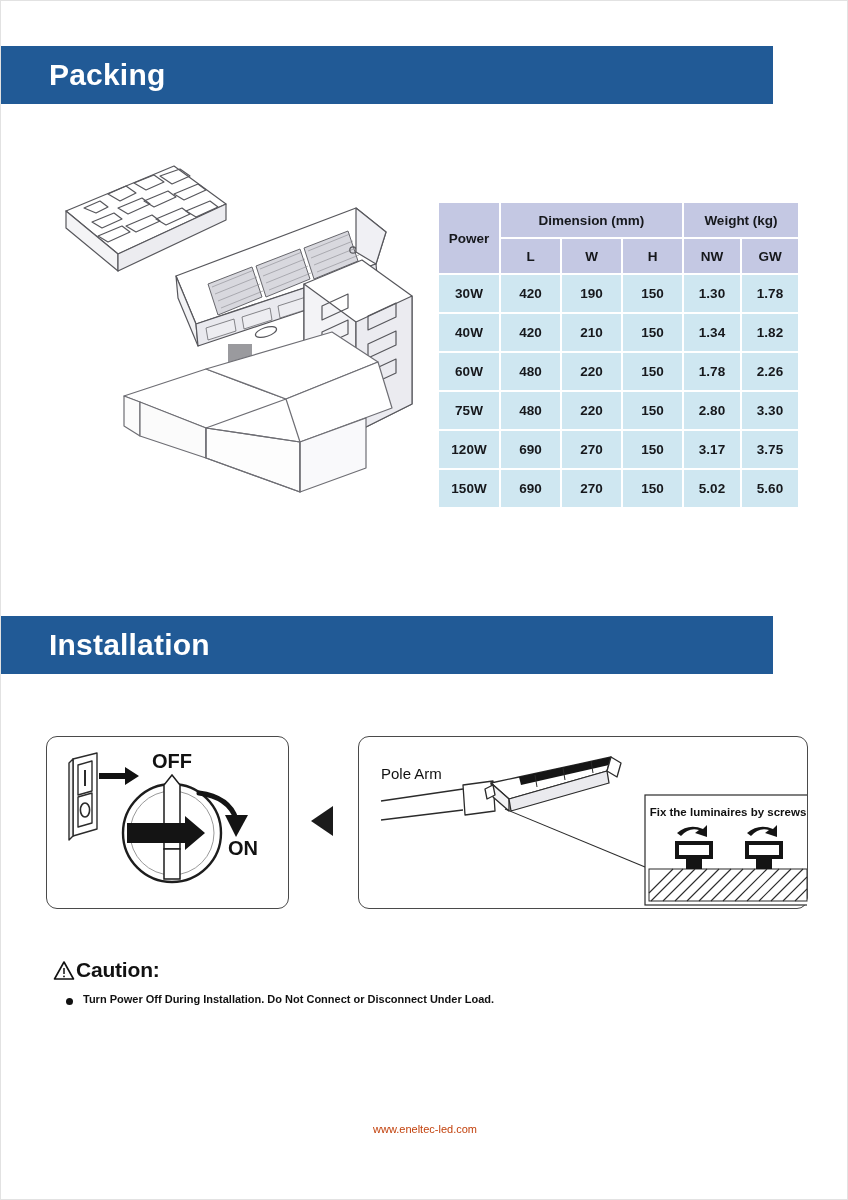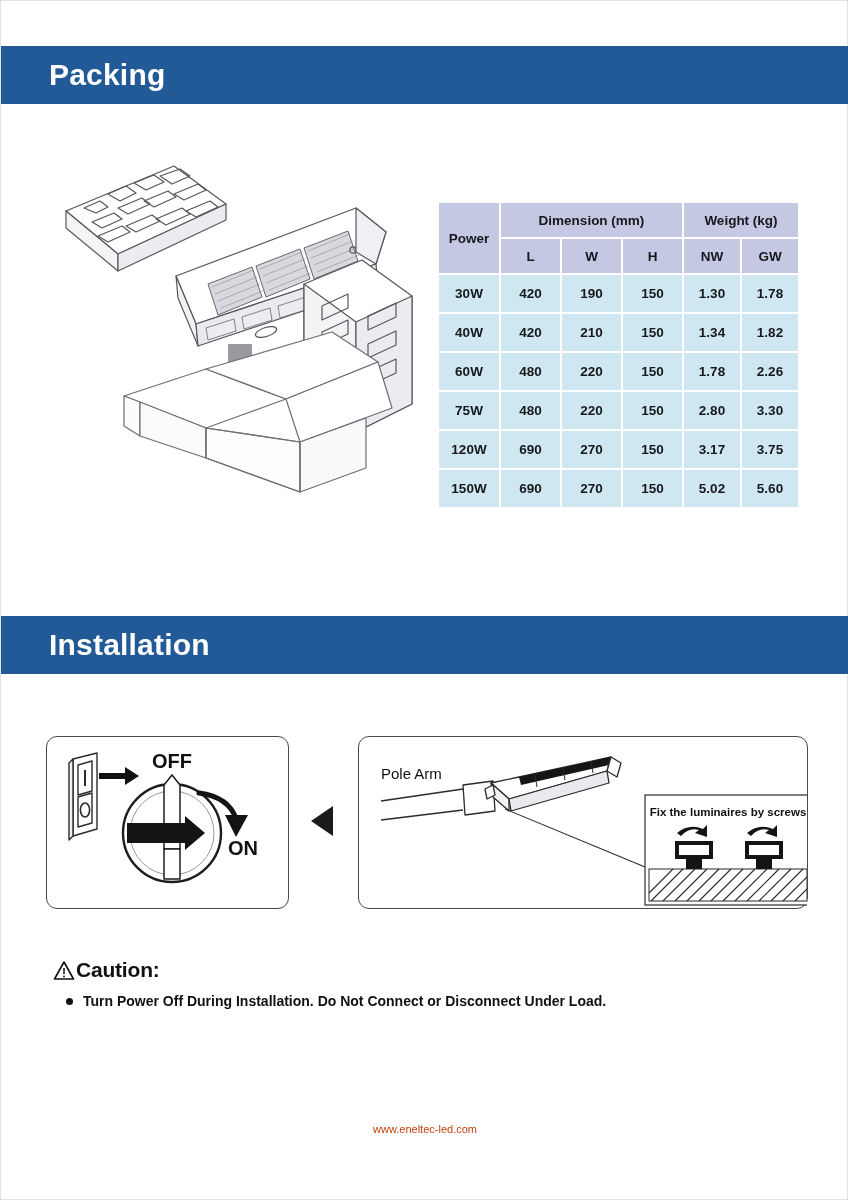--- a/index.html
+++ b/index.html
@@ -17,21 +17,21 @@
     left: 0; top: 0;
     width: 848px; height: 1200px;
     background: #ffffff;
     border: 1px solid #e2e2e2;
   }
 
   
   .banner {
     position: absolute;
     left: 0;
-    width: 848px;
+    width: 772px;
     height: 58px;
     background: #215a96;
     display: flex;
     align-items: center;
   }
   .banner-title {
     color: #ffffff;
     font-size: 30px;
     font-weight: bold;
     letter-spacing: 0.2px;
@@ -123,21 +123,21 @@
     padding-left: 13px;
   }
   .dot {
     width: 7px; height: 7px;
     border-radius: 50%;
     background: #111111;
     margin-top: 5px;
     margin-right: 10px;
     flex: 0 0 auto;
   }
-  .bullet-text { font-size: 14px; color: #111111; line-height: 1.2; }
+  .bullet-text { font-size: 11px; color: #111111; line-height: 1.2; }
   .bullet-text.strong { font-weight: bold; }
 
   
   .footer-url {
     position: absolute;
     left: 0;
     top: 1122px;
     width: 848px;
     text-align: center;
     font-size: 11px;

